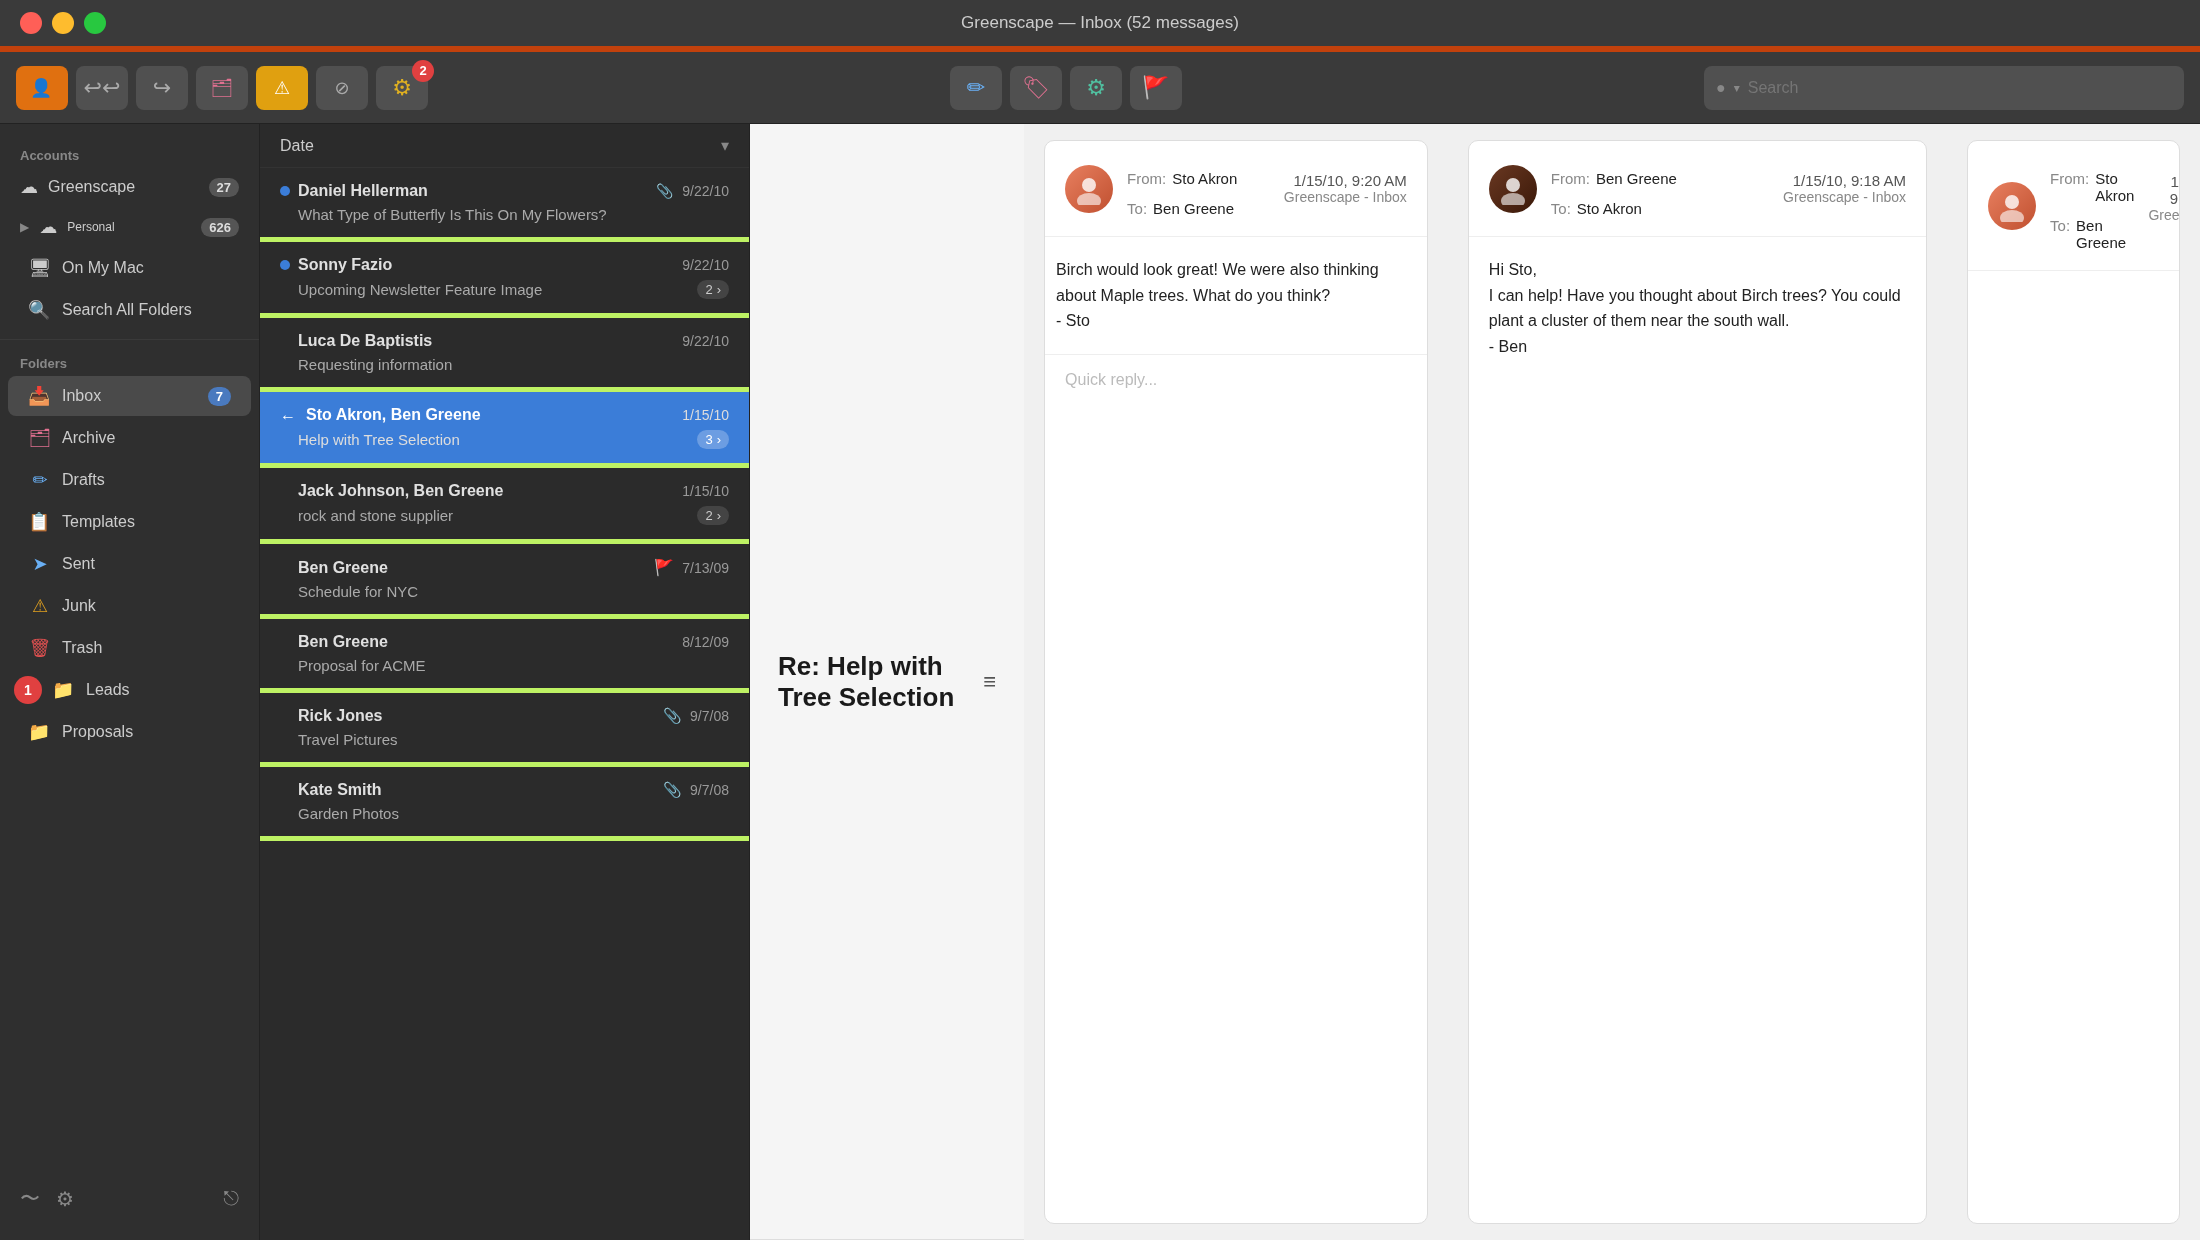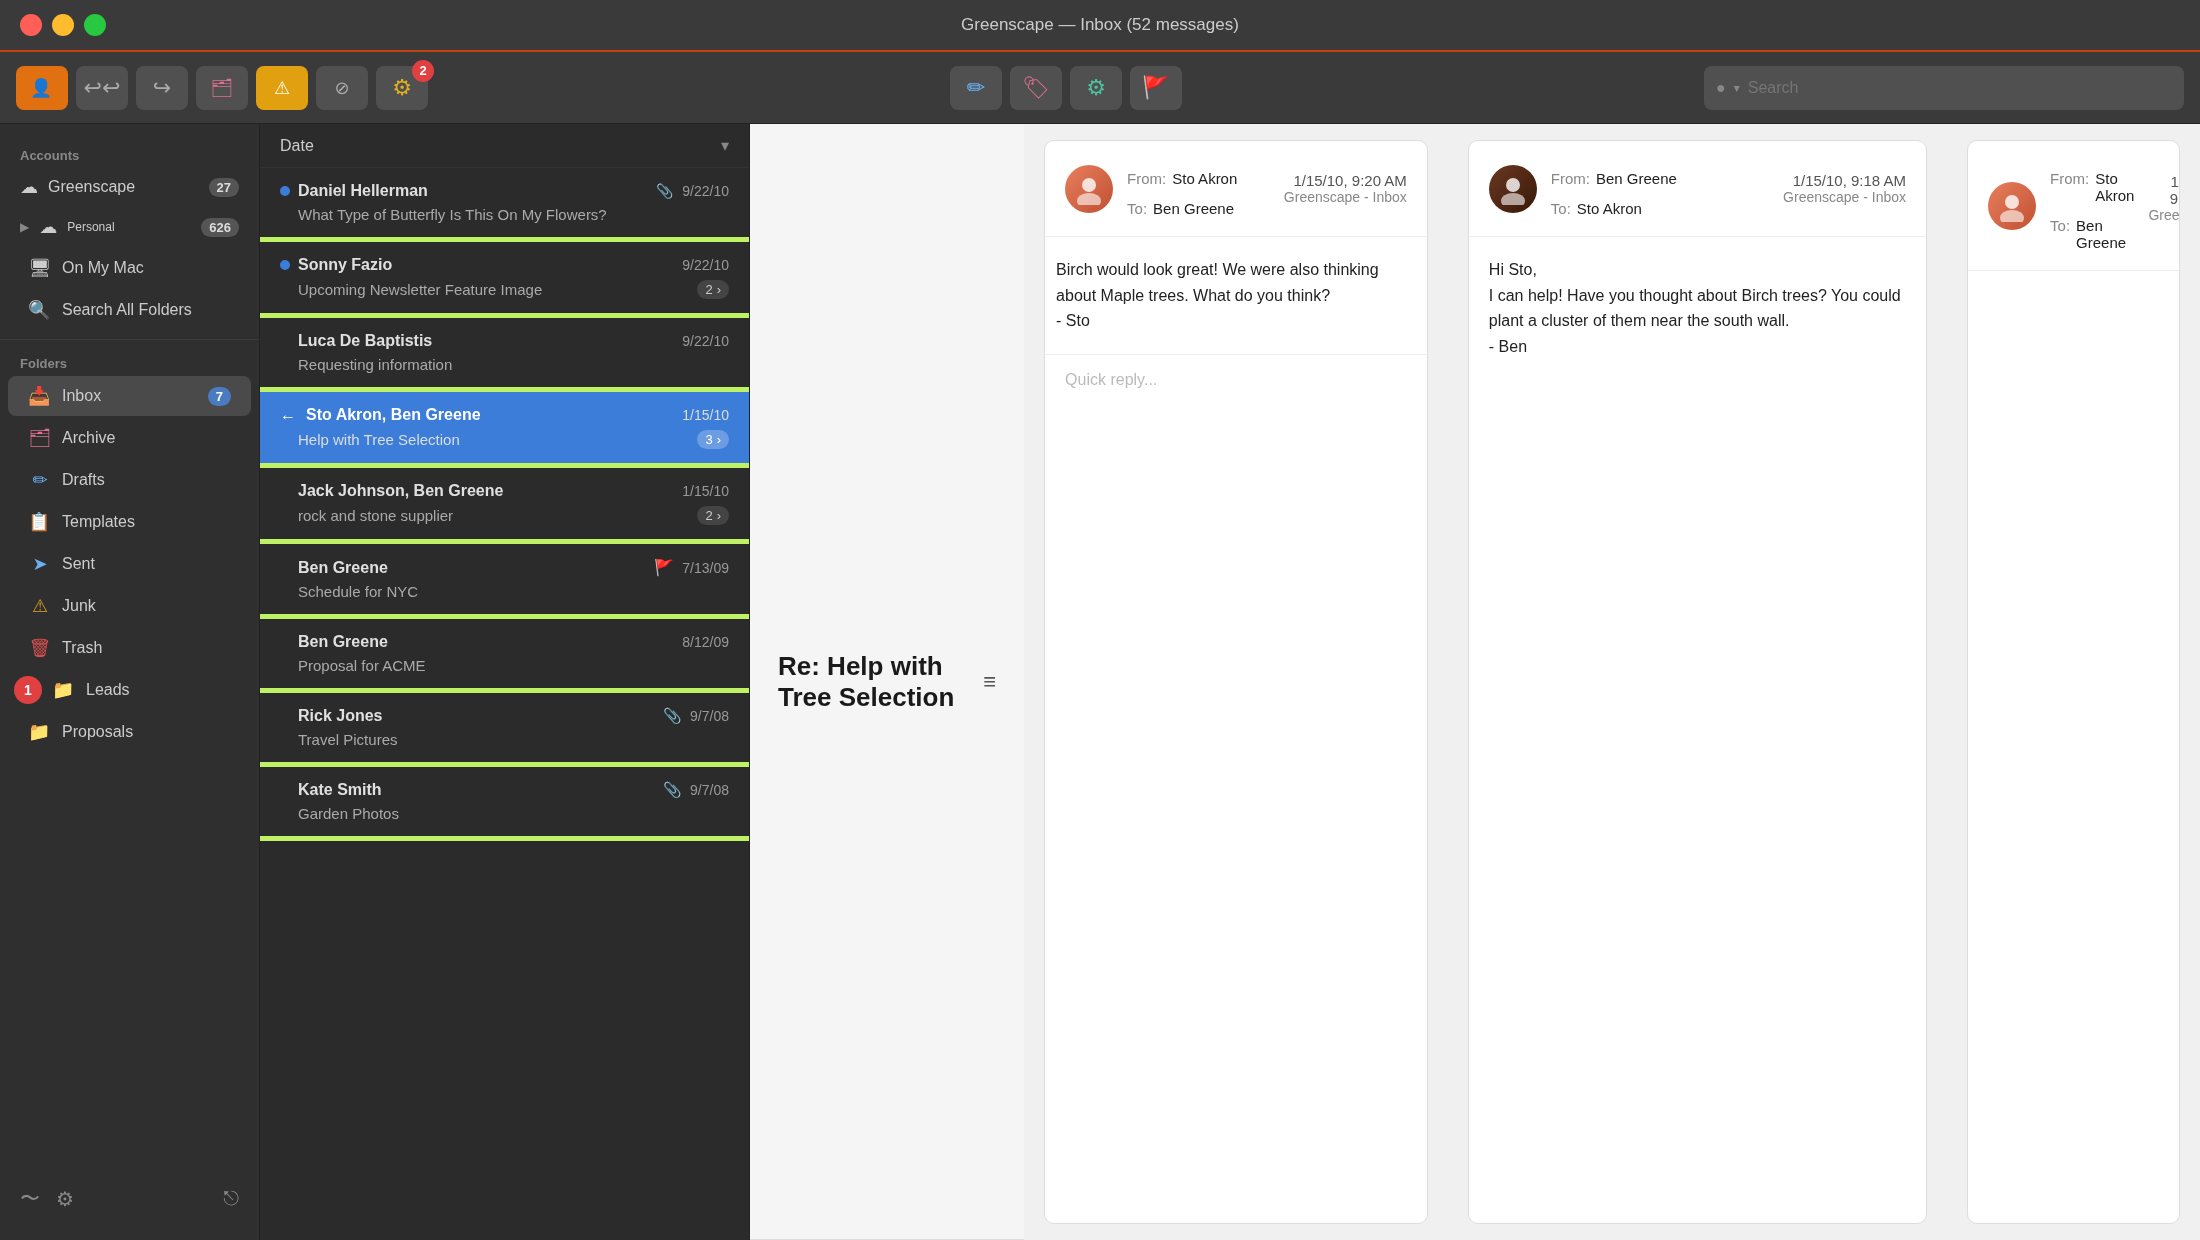--- a/index.html
+++ b/index.html
@@ -15,21 +15,21 @@
 
     
     .title-bar {
       background: #3a3a3a;
       height: 52px;
       display: flex;
       align-items: center;
       justify-content: center;
       position: relative;
       flex-shrink: 0;
-      border-bottom: 2px solid #c2410c;
+      border-bottom: 6px solid #c2410c;
     }
     .traffic-lights {
       position: absolute;
       left: 20px;
       display: flex;
       gap: 10px;
       align-items: center;
     }
     .traffic-light {
       width: 22px;

